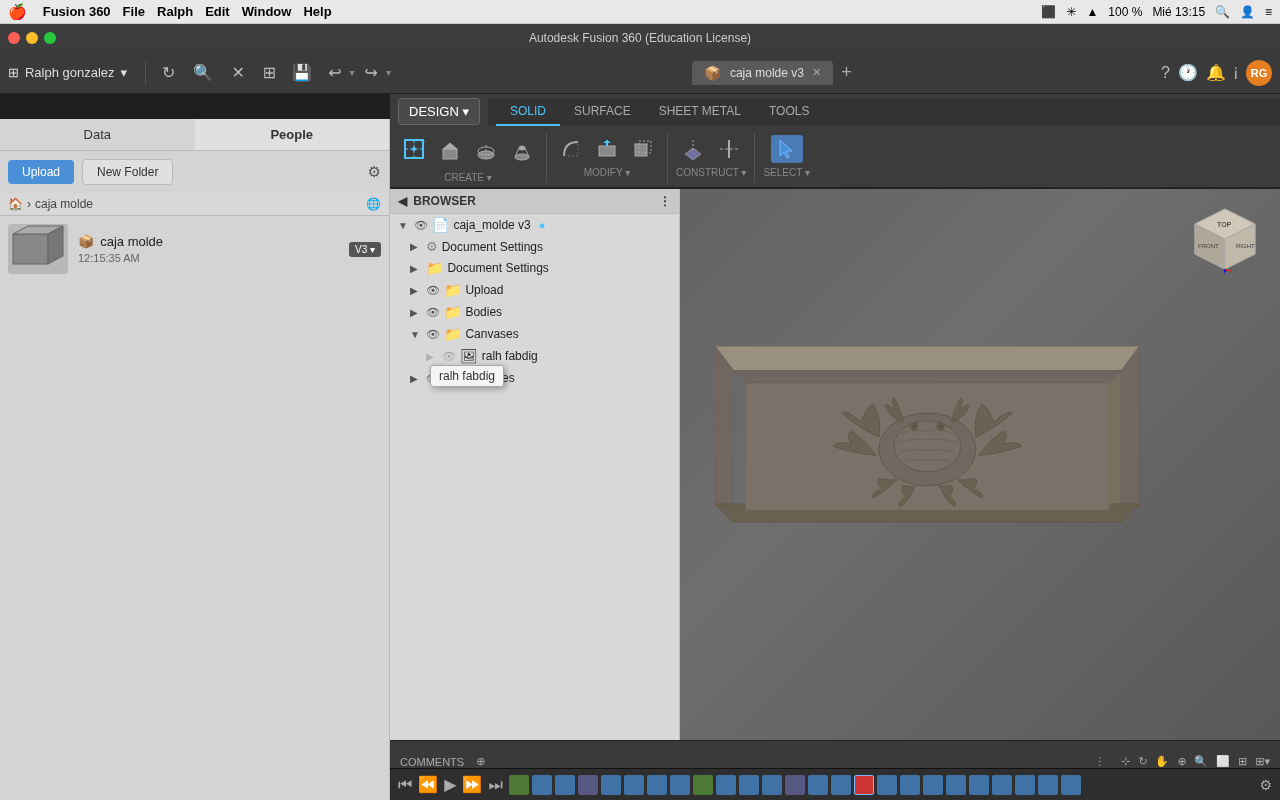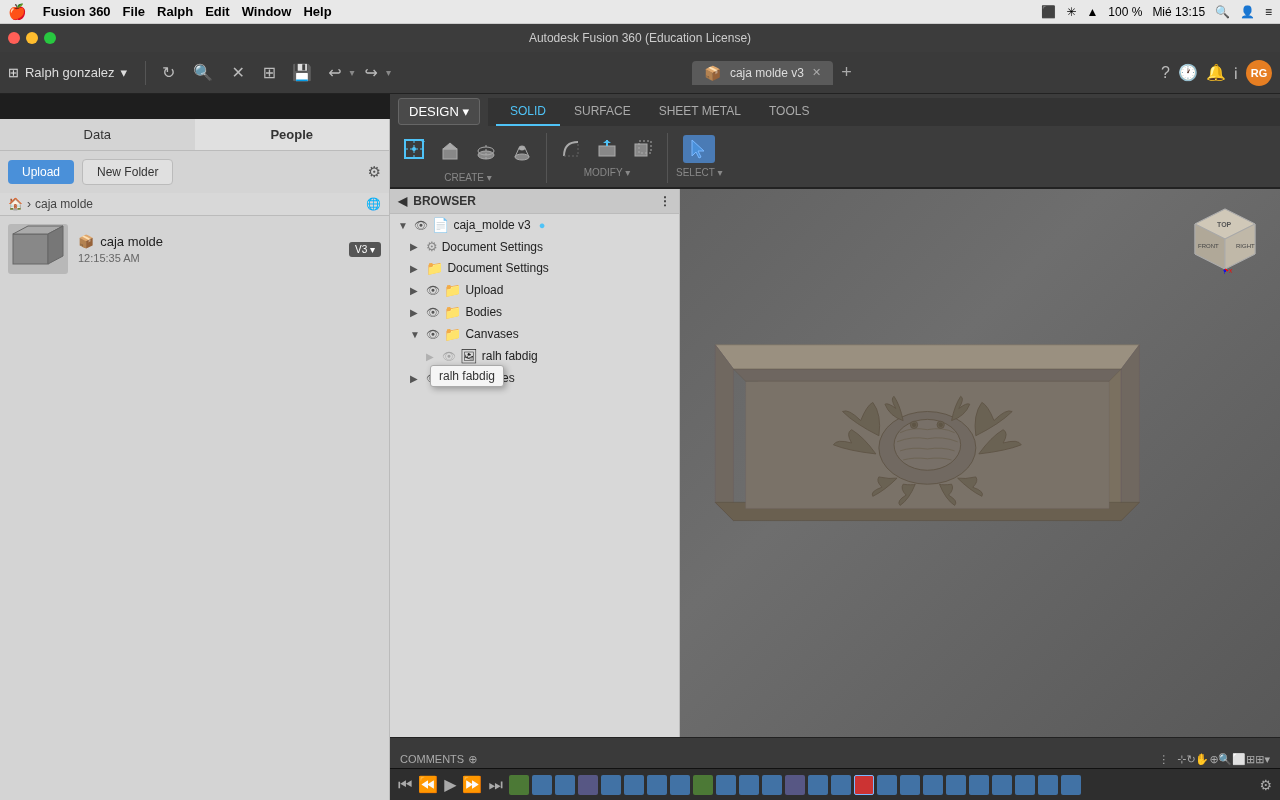--- a/index.html
+++ b/index.html
@@ -168,22 +168,23 @@
       top: 15px;
       width: 70px;
       height: 70px;
     }
 
     
     .comments-bar {
       height: 28px;
       background: #3a3a3a;
       display: flex;
-      align-items: flex-start;
-      padding: 15px 10px;
+      align-items: flex-end;
+      padding: 0 10px;
+      gap: 8px;
       font-size: 11px;
       color: #aaa;
       border-top: 1px solid #222;
     }
     .timeline-bar {
       height: 32px;
       background: #2e2e2e;
       display: flex;
       align-items: center;
       padding: 0 8px;
@@ -382,20 +383,37 @@
               <svg width="22" height="22" viewBox="0 0 22 22">
                   <rect x="3" y="6" width="12" height="12" fill="#888" stroke="#aaa" stroke-width="1"></rect>
                   <rect x="7" y="3" width="12" height="12" fill="none" stroke="#aaa" stroke-width="1" stroke-dasharray="2,2"></rect>
                 </svg>
             </button>
           </div>
           <div class="ribbon-group-label">MODIFY ▾</div>
         </div>
 
 
+        <div class="ribbon-group">
+          <div class="ribbon-group-items">
+            <button class="ribbon-btn">
+              <svg width="22" height="22" viewBox="0 0 22 22">
+                  <polygon points="3,16 11,10 19,16 11,22" fill="#8888cc" stroke="#aaa" stroke-width="1" opacity="0.7"></polygon>
+                  <line x1="11" y1="2" x2="11" y2="14" stroke="#aaa" stroke-width="1" stroke-dasharray="2,2"></line>
+                </svg>
+            </button>
+            <button class="ribbon-btn">
+              <svg width="22" height="22" viewBox="0 0 22 22">
+                  <line x1="11" y1="2" x2="11" y2="20" stroke="#aaa" stroke-width="2"></line>
+                  <line x1="2" y1="11" x2="20" y2="11" stroke="#aaa" stroke-width="1" stroke-dasharray="3,2"></line>
+                </svg>
+            </button>
+          </div>
+          <div class="ribbon-group-label">CONSTRUCT ▾</div>
+        </div>
 
 
 
         <div class="ribbon-group">
           <div class="ribbon-group-items">
             <button class="ribbon-btn highlight">
               <svg width="22" height="22" viewBox="0 0 22 22">
                   <polygon points="4,2 4,18 8,14 11,20 13,19 10,13 16,13" fill="#4a90d9" stroke="#7bb8ff" stroke-width="1"></polygon>
                 </svg>
             </button>

